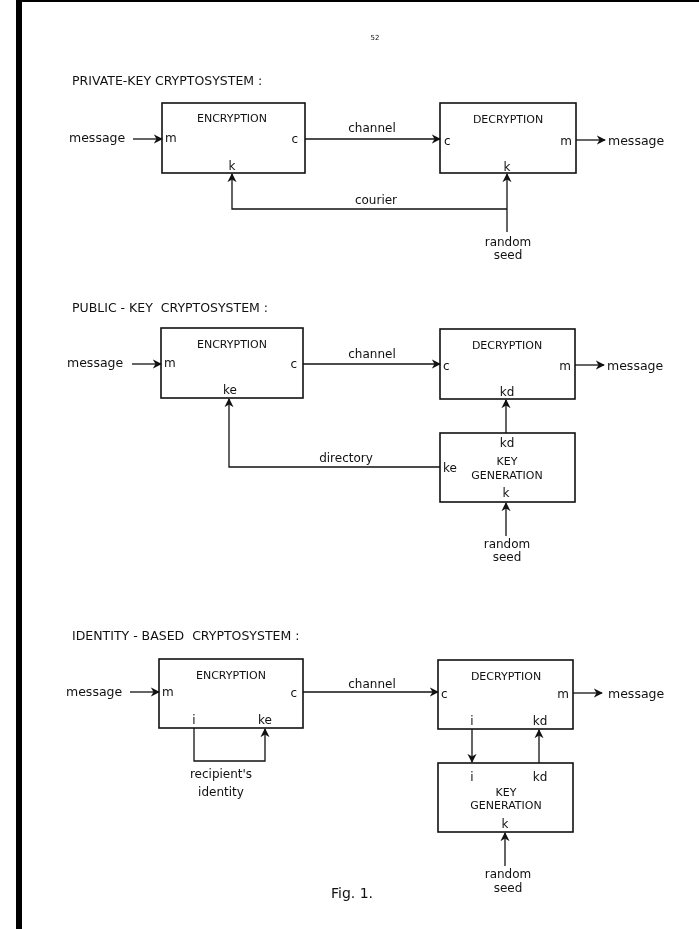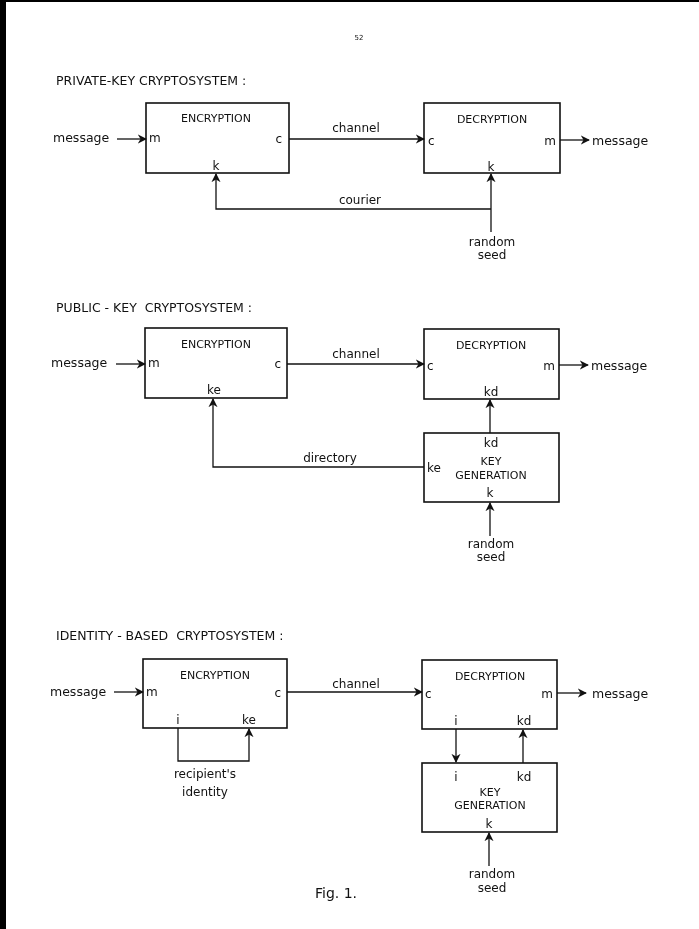--- a/index.html
+++ b/index.html
@@ -1,17 +1,17 @@
 <!DOCTYPE html>
 <html><head>
 <meta charset="utf-8">
 <style>
   html, body { margin:0; padding:0; background:#fff; }
   body { width:699px; height:929px; position:relative; overflow:hidden; }
-  #frame { position:absolute; left:0; top:0; width:645px; height:929px; background:#fff;border-radius:32px; }
+  #frame { position:absolute; left:16px; top:0; width:645px; height:929px; background:#fff;border-radius:32px; }
   #left-bar { position:absolute; left:0; top:0; width:6px; height:929px; background:#000; }
   #top-bar { position:absolute; left:0; top:0; width:699px; height:2px; background:#000; }
   svg { position:absolute; left:0; top:0; }
   .t { font-family:"DejaVu Sans", sans-serif; fill:#111; }
   .box { fill:none; stroke:#111; stroke-width:1.6; }
   .ln { fill:none; stroke:#111; stroke-width:1.3; }
 </style>
 </head>
 <body>
 

